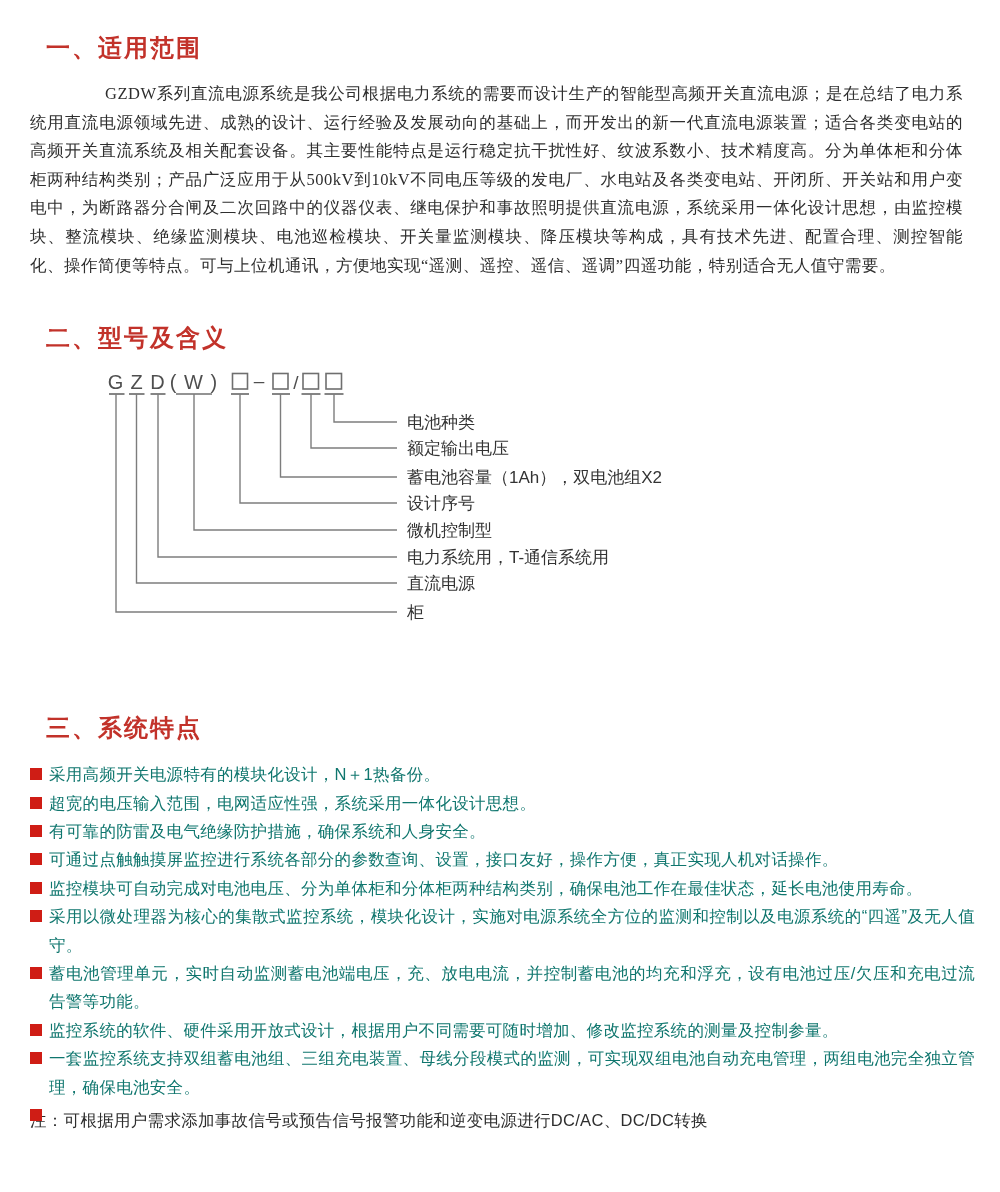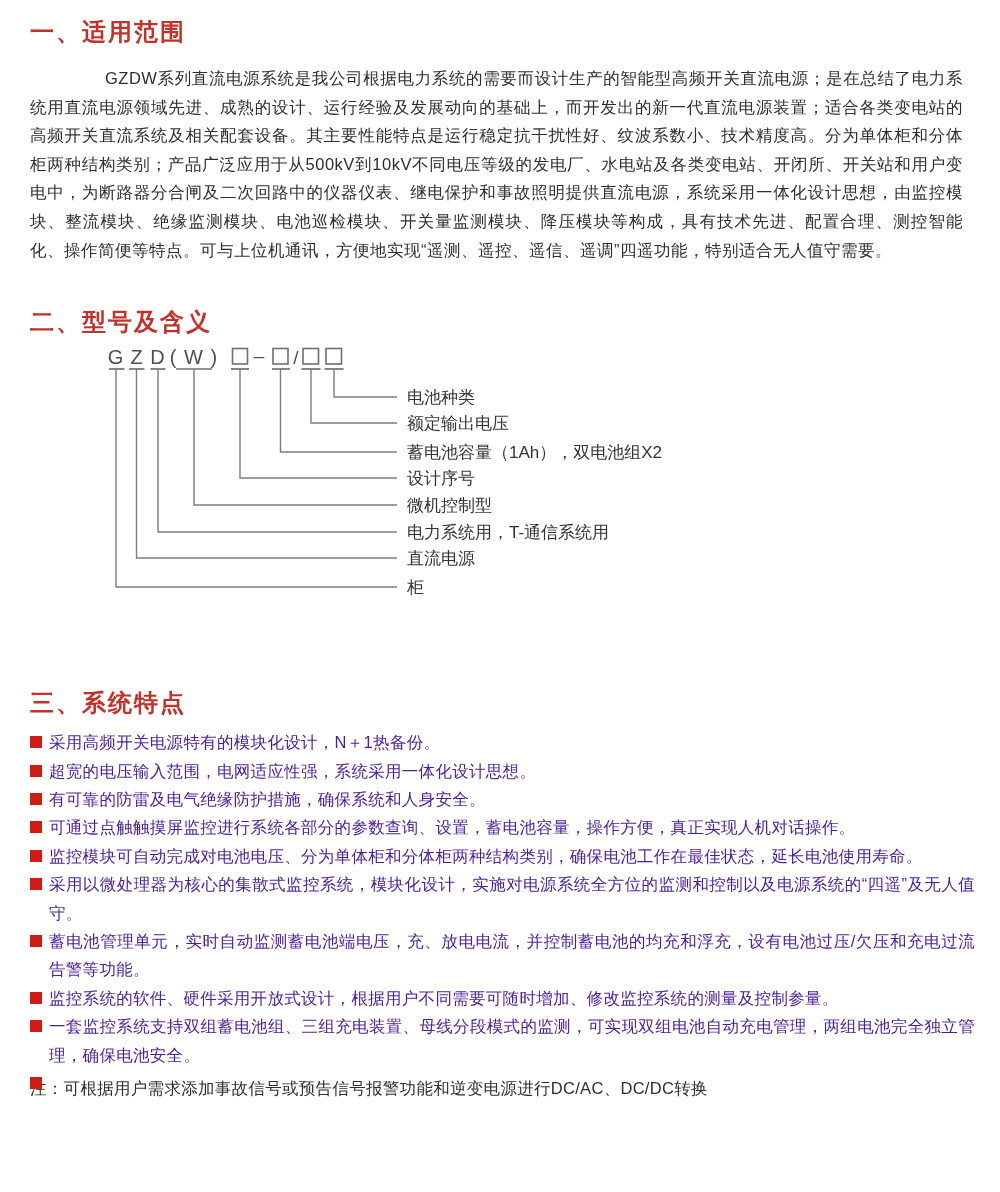--- a/index.html
+++ b/index.html
@@ -3,41 +3,41 @@
 <meta charset="utf-8">
 <style>
   html,body{margin:0;padding:0;}
   body{
     width:1000px;height:1192px;overflow:hidden;background:#ffffff;
     font-family:"Liberation Sans","DejaVu Sans",sans-serif;
     -webkit-font-smoothing:antialiased;
   }
   .page{box-sizing:border-box;width:1000px;height:1192px;padding:16px 25px 0 30px;}
   .sec-h{
-    margin:0;font-size:24px;line-height:32px;font-weight:700;
+    margin:16px;font-size:24px;line-height:32px;font-weight:700;
     color:#c2322a;letter-spacing:2px;
   }
   .para{
     margin:16px 12px 0 0;font-size:16.5px;line-height:28.6px;color:#2e2e2e;
-    text-align:justify;text-indent:75px;letter-spacing:0.5px;
+    text-align:justify;text-indent:75px;letter-spacing:0.5px;font-family:Liberation Serif, serif;
   }
   .h-model{margin-top:42px;}
   .diagram{margin-top:7px;height:272px;}
   .diagram svg{display:block;}
   .code-letter{font-size:20px;fill:#4f4f4f;letter-spacing:1px;}
   .code-mark{font-size:19px;fill:#4f4f4f;}
   .dg-label{font-size:17px;fill:#333333;}
   .dg-line{stroke:#7d7d7d;stroke-width:1.4;fill:none;}
   .dg-under{stroke:#6f6f6f;stroke-width:1.7;}
   .dg-box{fill:none;stroke:#6f6f6f;stroke-width:1.6;}
   .h-features{margin-top:70px;}
   .features{list-style:none;margin:9px 0 0 0;padding:0;}
   .features li{
     position:relative;padding-left:19px;font-size:16.5px;line-height:28.4px;
-    color:#4c1d95;letter-spacing:0.3px;text-align:justify;
+    color:#0f766e;letter-spacing:0.3px;text-align:justify;
   }
   .sq{
     position:absolute;left:0;top:8px;width:12px;height:12px;background:#cf1d15;
   }
   .note{
     margin:5px 0 0 0;font-size:16.5px;line-height:28.4px;color:#2e2e2e;
     letter-spacing:0.3px;
   }
 </style>
 </head>
@@ -101,21 +101,21 @@
     </svg>
   </div>
 
   <h2 class="sec-h h-features">三、系统特点</h2>
 
   <ul class="features">
     <li><span class="sq"></span><span>采用高频开关电源特有的模块化设计，N＋1热备份。</span></li>
     <li><span class="sq"></span><span>超宽的电压输入范围，电网适应性强，系统采用一体化设计思想。</span></li>
     <li><span class="sq"></span></li>
     <li><span class="sq"></span><span>有可靠的防雷及电气绝缘防护措施，确保系统和人身安全。</span></li>
-    <li><span class="sq"></span><span>可通过点触触摸屏监控进行系统各部分的参数查询、设置，蓄电池容量，操作方便，真正实现人机对话操作。</span></li>
+    <li><span class="sq"></span><span>可通过点触触摸屏监控进行系统各部分的参数查询、设置，接口友好，操作方便，真正实现人机对话操作。</span></li>
     <li><span class="sq"></span><span>监控模块可自动完成对电池电压、分为单体柜和分体柜两种结构类别，确保电池工作在最佳状态，延长电池使用寿命。</span></li>
     <li><span class="sq"></span><span>采用以微处理器为核心的集散式监控系统，模块化设计，实施对电源系统全方位的监测和控制以及电源系统的“四遥”及无人值守。</span></li>
     <li><span class="sq"></span><span>蓄电池管理单元，实时自动监测蓄电池端电压，充、放电电流，并控制蓄电池的均充和浮充，设有电池过压/欠压和充电过流告警等功能。</span></li>
     <li><span class="sq"></span><span>监控系统的软件、硬件采用开放式设计，根据用户不同需要可随时增加、修改监控系统的测量及控制参量。</span></li>
     <li><span class="sq"></span><span>一套监控系统支持双组蓄电池组、三组充电装置、母线分段模式的监测，可实现双组电池自动充电管理，两组电池完全独立管理，确保电池安全。</span></li>
     <li><span class="sq"></span></li>
     <li><span class="sq"></span></li>
   </ul>
 
   <p class="note">注：可根据用户需求添加事故信号或预告信号报警功能和逆变电源进行DC/AC、DC/DC转换</p>

